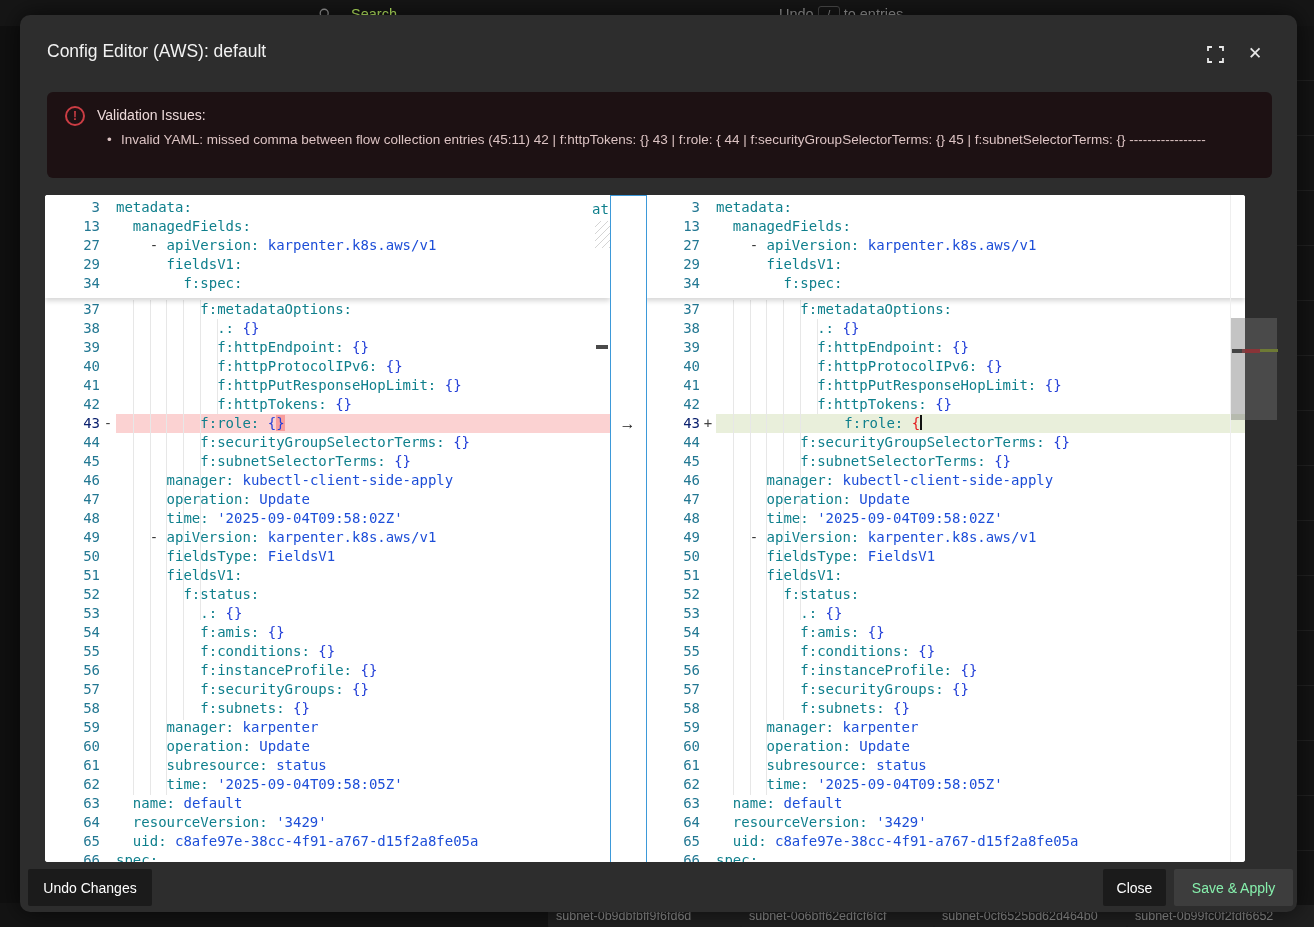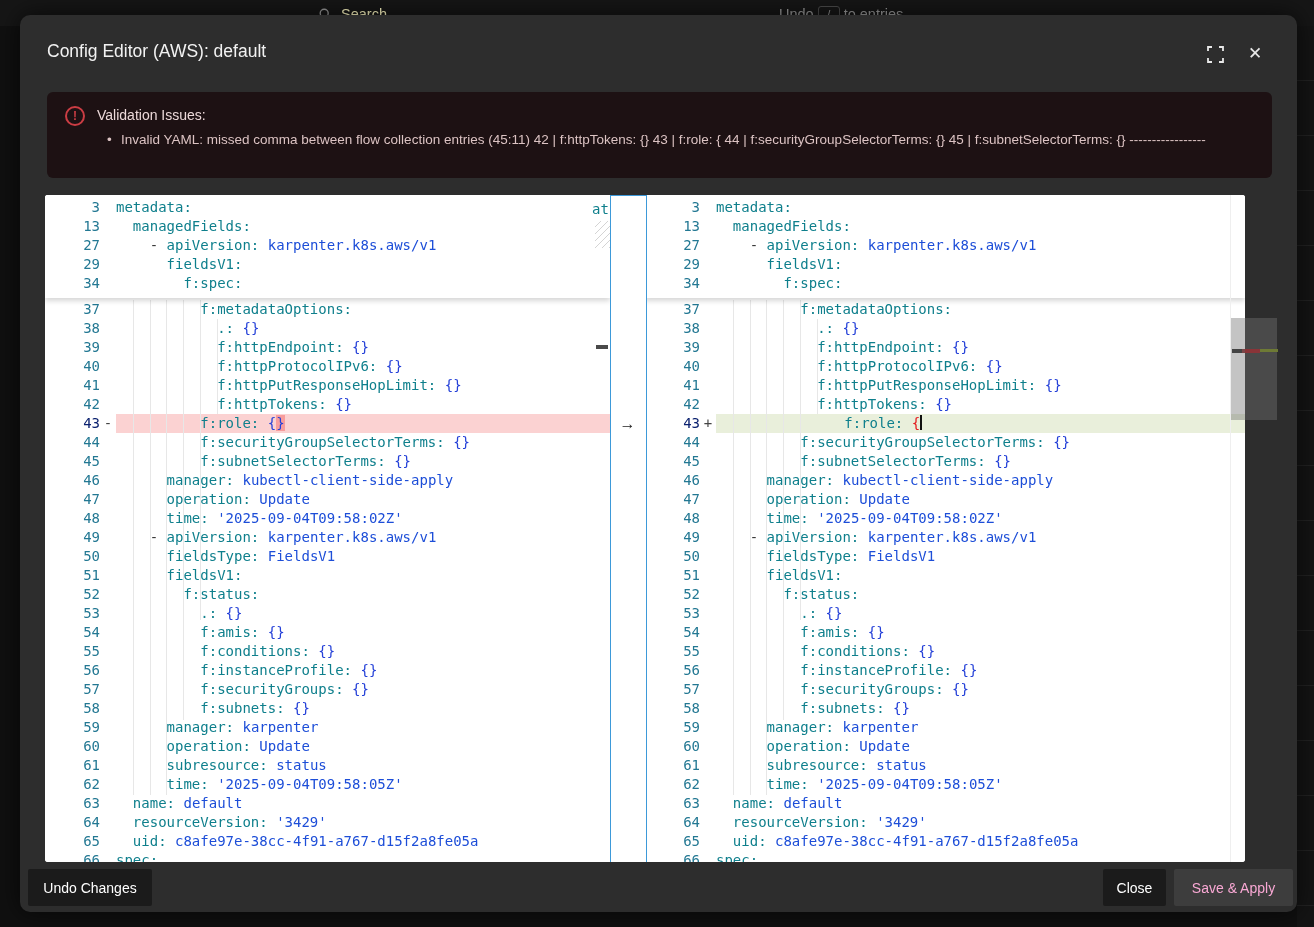--- a/index.html
+++ b/index.html
@@ -3,21 +3,21 @@
 <meta charset="utf-8">
 <style>
   html,body{margin:0;padding:0;background:#000;}
   #screen{position:relative;width:1314px;height:927px;overflow:hidden;
     background:#101010;font-family:"Liberation Sans",sans-serif;}
 
   
   .topbar{position:absolute;left:0;top:0;width:1314px;height:26px;background:#161616;}
   .searchwrap{position:absolute;left:305px;top:0;width:650px;height:25px;border-bottom:1px solid #2e2e2e;}
   .search-ico{position:absolute;left:14px;top:7px;}
-  .search-txt{position:absolute;left:36px;top:6px;color:#fef9c3;font-size:14.5px;}
+  .search-txt{position:absolute;left:46px;top:6px;color:#bef264;font-size:14.5px;}
   .press-grp{position:absolute;left:474px;top:6px;color:#9a9a9a;font-size:14.5px;white-space:nowrap;}
   .keycap{display:inline-block;min-width:12px;padding:0 4px;margin:0 4px;border:1px solid #4a4a4a;
     border-radius:3px;font-size:11px;text-align:center;color:#9a9a9a;line-height:15px;vertical-align:1px;}
   .cluster{position:absolute;left:1141px;top:5px;color:#bef264;font-size:19px;white-space:nowrap;margin-top:46px;}
   .cluster svg{vertical-align:-3px;margin-right:7px;}
   .rightstrip{position:absolute;left:1297px;top:26px;width:17px;height:901px;background:#141414;
     background-image:repeating-linear-gradient(to bottom,transparent 0 54px,#222 54px 55px);}
   .bottomrow{position:absolute;left:0;top:903px;width:1314px;height:24px;background:#141414;}
   .cellchip{position:absolute;top:2px;height:24px;background:#202020;border-radius:4px;overflow:hidden;
     color:#8f8f8f;font-size:12.5px;line-height:22px;padding:0 8px;white-space:nowrap;}
@@ -87,21 +87,21 @@
   .mk{position:absolute;height:4px;}
   .mk-dark{left:1212px;top:334px;width:10px;background:#303030;}
   .mk-red{left:1222px;top:334px;width:18px;background:#8a3438;}
   .mk-green{left:1240px;top:334px;width:18px;height:3px;background:#6e7a35;}
 
   
   .fbtn{position:absolute;top:854px;height:37px;border:none;border-radius:2px;font-size:14px;
     font-family:"Liberation Sans",sans-serif;cursor:pointer;}
   .btn-undo{left:8px;width:124px;background:#1b1b1b;color:#fff;}
   .btn-close-f{left:1083px;width:63px;background:#1b1b1b;color:#fff;}
-  .btn-save{left:1154px;width:119px;background:#3d3d3d;color:#f9a8d4;cursor:default;}
+  .btn-save{left:1154px;width:119px;background:#3d3d3d;color:#86efac;cursor:default;}
 </style>
 </head>
 <body>
 
 <div id="screen">
 
   <div class="topbar">
     <div class="searchwrap">
       <span class="search-ico">
         <svg width="13" height="13" viewBox="0 0 13 13">
@@ -116,20 +116,29 @@
       <svg width="15" height="15" viewBox="0 0 15 15">
           <circle cx="4.4" cy="5" r="2.6" fill="none" stroke="#b8b8b8" stroke-width="1.5"></circle>
           <circle cx="11" cy="10.4" r="2.2" fill="#b8b8b8"></circle>
           <line x1="6.3" y1="6.7" x2="9.2" y2="9.2" stroke="#b8b8b8" stroke-width="1.5"></line>
         </svg>
       <span>Cluster: anirban-singh</span>
     </div>
   </div>
 
   <div class="rightstrip"></div>
+  <div class="bottomrow">
+    <span class="rowcount">53</span>
+    <div id="cells">
+        <div class="cellchip" style="left: 548px; width: 177px;">subnet-0b9dbfbff9f6fd6d</div>
+        <div class="cellchip" style="left: 741px; width: 177px;">subnet-0o6bff62edfcf6fcf</div>
+        <div class="cellchip" style="left: 934px; width: 177px;">subnet-0cf6525bd62d464b0</div>
+        <div class="cellchip" style="left: 1127px; width: 177px;">subnet-0b99fc0f2fdf6652</div>
+      </div>
+  </div>
 
   <div class="modal">
     <div class="mtitle">Config Editor (AWS): default</div>
 
     <button class="iconbtn btn-expand" title="">
       <svg width="17" height="17" viewBox="0 0 17 17" fill="none" stroke="#e8e8e8" stroke-width="1.8">
         <path d="M1 5 V1 H5"></path>
           <path d="M12 1 H16 V5"></path>
           <path d="M16 12 V16 H12"></path>
           <path d="M5 16 H1 V12"></path>

